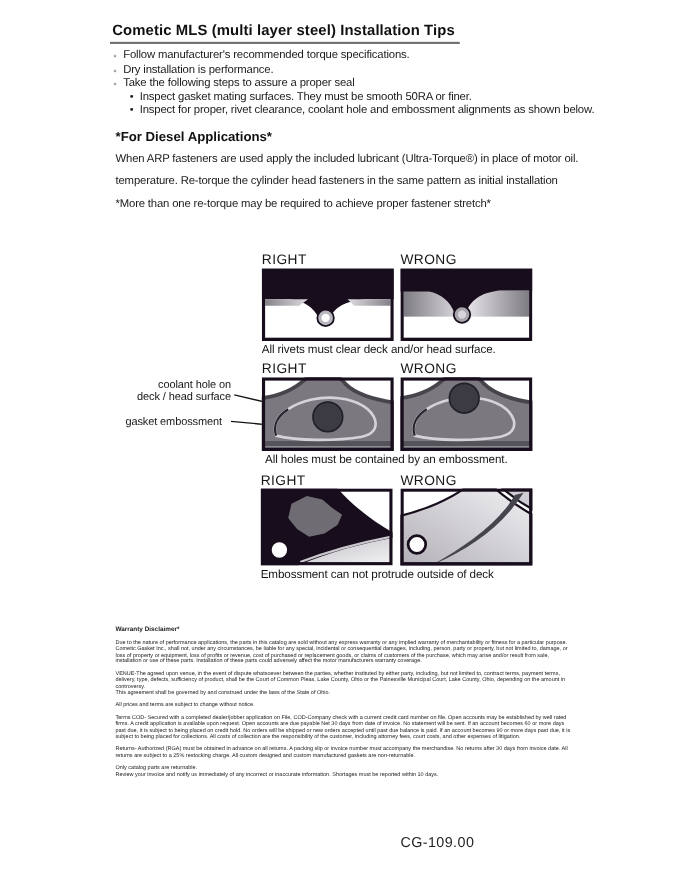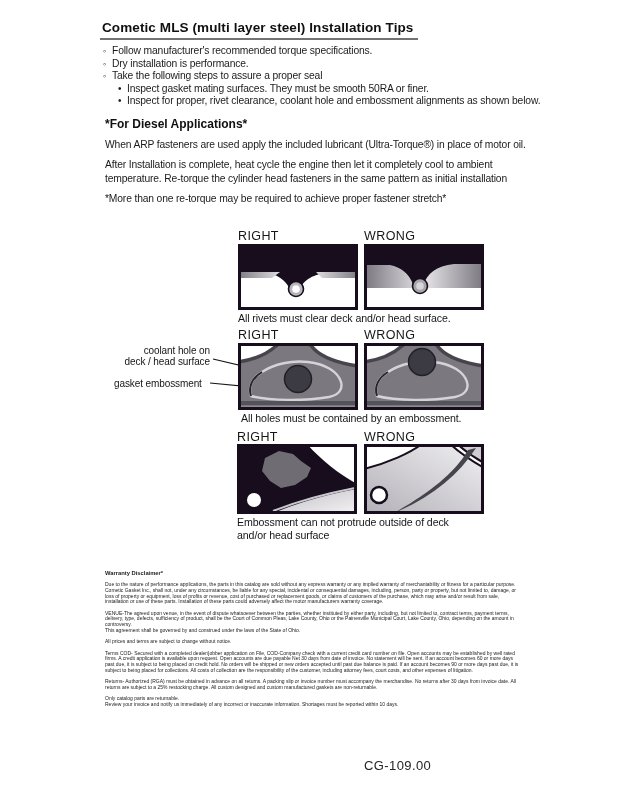--- a/index.html
+++ b/index.html
@@ -86,21 +86,20 @@
     <span class="nowrap">Inspect for proper, rivet clearance, coolant hole and embossment alignments as shown below.</span>
   </div>
 </div>
 
 <div class="abs diesel">
   <div class="diesel-h nowrap">*For Diesel Applications*</div>
   <div class="dpara">
     <div class="nowrap">When ARP fasteners are used apply the included lubricant (Ultra-Torque®) in place of motor oil.</div>
   </div>
   <div class="dpara">
-    <div class="nowrap">After Installation is complete, heat cycle the engine then let it completely cool to ambient</div>
     <div class="nowrap">temperature. Re-torque the cylinder head fasteners in the same pattern as initial installation</div>
   </div>
   <div class="dpara last nowrap">*More than one re-torque may be required to achieve proper fastener stretch*</div>
 </div>
 
 <div class="abs dlabel nowrap" style="left:238px;top:229px;">RIGHT</div>
 <div class="abs dlabel nowrap" style="left:364px;top:229px;">WRONG</div>
 
 <div class="abs dbox" style="left:238px;top:244px;">
   <svg width="120" height="66" viewBox="0 0 120 66">
@@ -224,21 +223,20 @@
     <path d="M93,0 L120,0 L120,19 C110,13.5 101,7 93,0 Z" fill="#cfcdd3" stroke="var(--ink)" stroke-width="2"></path>
     <path d="M0,25 C24,19 46,9 58,0 L86,0 C96,9 108,17 120,24 L120,70 L0,70 Z" fill="url(#g4)" stroke="var(--ink)" stroke-width="2"></path>
     <path d="M112,4 C94,32 66,54 30,69 C60,52 90,31 104,6 Z" fill="#46444c"></path>
     <circle cx="15" cy="51" r="8" fill="#ffffff" stroke="var(--ink)" stroke-width="2.5"></circle>
     <rect x="1.5" y="1.5" width="117" height="67" fill="none" stroke="var(--ink)" stroke-width="3"></rect>
   </svg>
 </div>
 
 <div class="abs caption" style="left:237px;top:516px;">
   <div class="nowrap">Embossment can not protrude outside of deck</div>
-  <div class="nowrap">and/or head surface</div>
 </div>
 
 <div class="abs warranty">
   <h3>Warranty Disclaimer*</h3>
   <p>Due to the nature of performance applications, the parts in this catalog are sold without any express warranty or any implied warranty of merchantability or fitness for a particular purpose.  Cometic Gasket Inc., shall not, under any circumstances, be liable for any special, incidental or consequential damages, including, person, party or property, but not limited to, damage, or loss of property or equipment, loss of profits or revenue, cost of purchased or replacement goods, or claims of customers of the purchase, which may arise and/or result from sale, installation or use of these parts.  Installation of these parts could adversely affect the motor manufacturers warranty coverage.</p>
   <p class="tight">VENUE-The agreed upon venue, in the event of dispute whatsoever between the parties, whether instituted by either party, including, but not limited to, contract terms, payment terms, delivery, type, defects, sufficiency of product, shall be the Court of Common Pleas, Lake County, Ohio or the Painesville Municipal Court, Lake County, Ohio, depending on the amount in controversy.</p>
   <p>This agreement shall be governed by and construed under the laws of the State of Ohio.</p>
   <p>All prices and terms are subject to change without notice.</p>
   <p>Terms COD- Secured with a completed dealer/jobber application on File, COD-Company check with a current credit card number on file.  Open accounts may be established by well rated firms.  A credit application is available upon request.  Open accounts are due payable Net 30 days from date of invoice.  No statement will be sent.  If an account becomes 60 or more days past due, it is subject to being placed on credit hold.  No orders will be shipped or new orders accepted until past due balance is paid.  If an account becomes 90 or more days past due, it is subject to being placed for collections.  All costs of collection are the responsibility of the customer, including attorney fees, court costs, and other expenses of litigation.</p>
   <p>Returns- Authorized (RGA) must be obtained in advance on all returns.  A packing slip or invoice number must accompany the merchandise.  No returns after 30 days from invoice date.  All returns are subject to a 25% restocking charge.  All custom designed and custom manufactured gaskets are non-returnable.</p>

